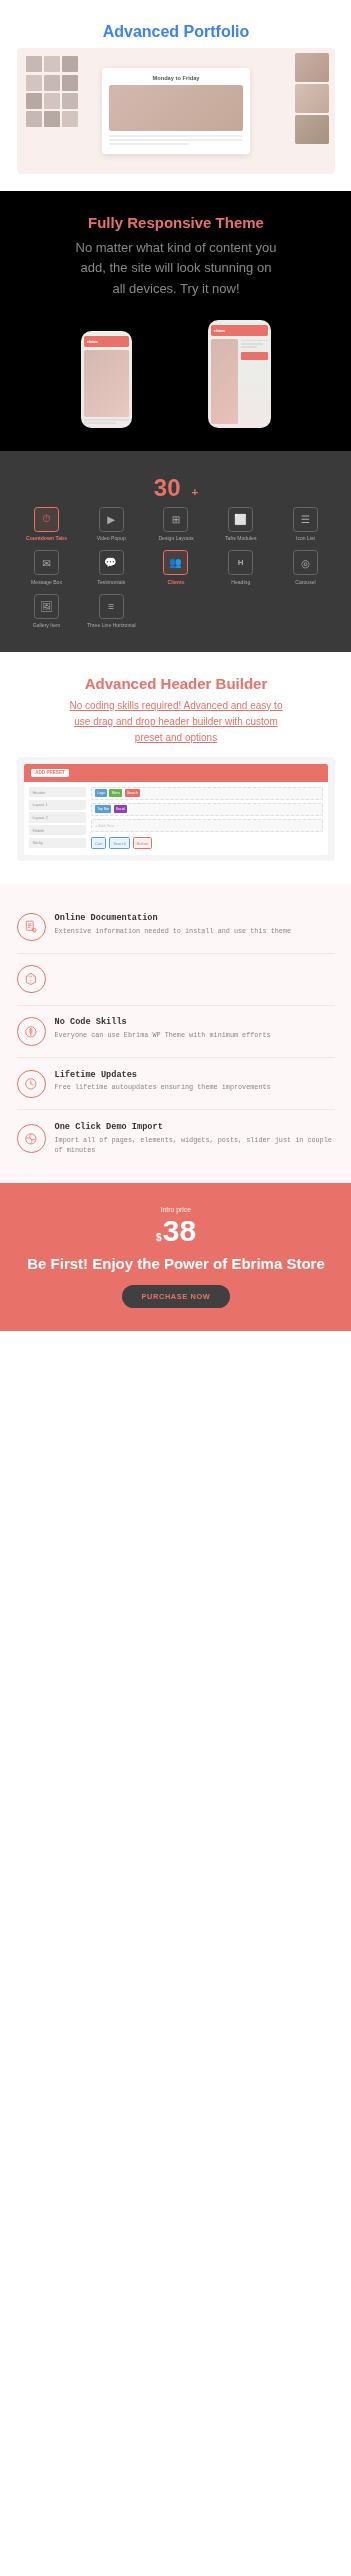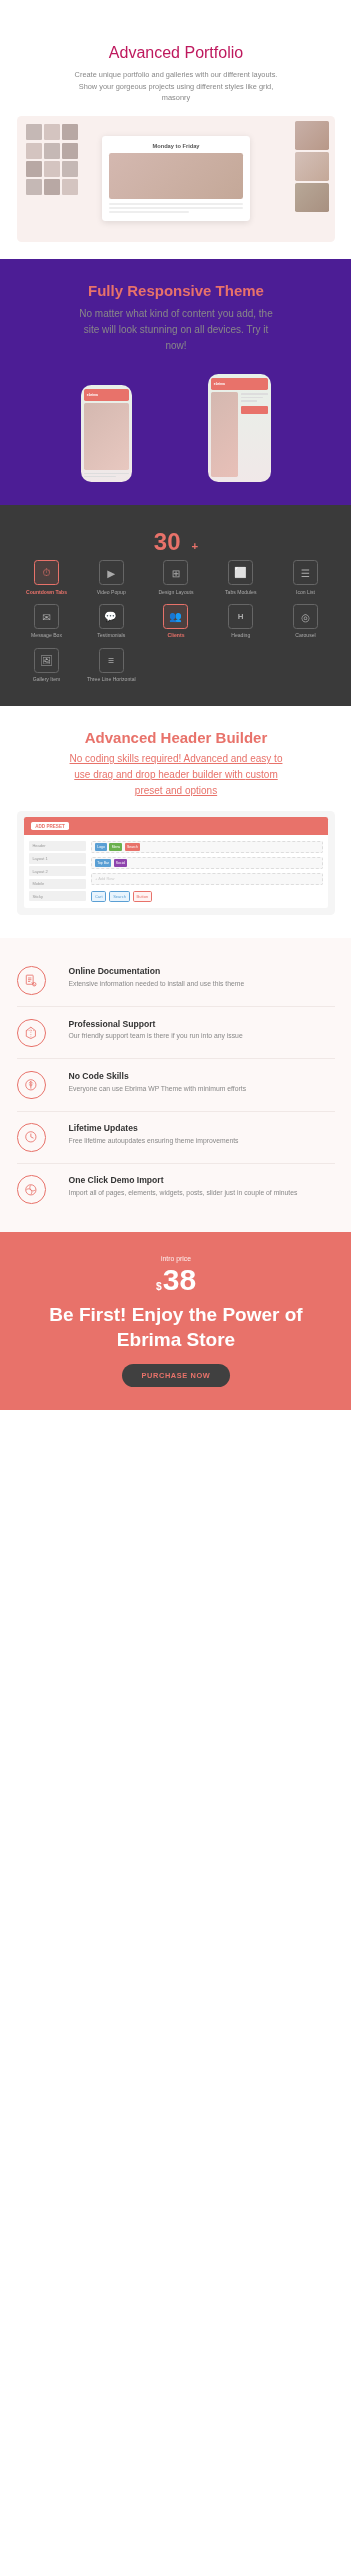--- a/index.html
+++ b/index.html
@@ -5,25 +5,24 @@
     * { box-sizing: border-box; margin: 0; padding: 0; }
     body { font-family: 'Arial', sans-serif; width: 352px; background: #fff; overflow-x: hidden; }
 
     
     .section-portfolio {
       background: #fff;
       padding: 23px 17px 17px;
       text-align: center;
     }
     .section-portfolio h2 {
-      color: #be185d;
+      color: #3b82f6;
       font-size: 16px;
-      font-weight: 400;
+      font-weight: 700;
       margin-bottom: 6.8px;
-      margin-top: 21px;
     }
     .section-portfolio p {
       color: #888;
       font-size: 7.4px;
       line-height: 1.6;
       max-width: 217px;
       margin: 0 auto 11.4px;
     }
     .portfolio-mockup {
       background: #f9f0ee;
@@ -95,33 +94,33 @@
       width: 34px;
       height: 28.5px;
       border-radius: 1.7px;
     }
     .side-img-1 { background: linear-gradient(135deg, #c8b0a8, #b89888); }
     .side-img-2 { background: linear-gradient(135deg, #d4c0b8, #c4a898); }
     .side-img-3 { background: linear-gradient(135deg, #b8a898, #a89080); }
 
     
     .section-responsive {
-      background: #4c1d95;
+      background: #000000;
       padding: 23px 35px;
       text-align: center;
     }
     .section-responsive h2 {
       color: #e8726a;
       font-size: 15px;
       font-weight: 700;
       margin-bottom: 6.8px;
     }
     .section-responsive p {
       color: #888;
-      font-size: 10px;
+      font-size: 13px;
       line-height: 1.6;
       max-width: 205px;
       margin: 0 auto 14.3px;
     }
     .phones-mockup {
       display: flex;
       justify-content: center;
       align-items: flex-end;
       gap: -11.4px;
       position: relative;
@@ -337,25 +336,26 @@
     .block-purple { background: #8e44ad; }
 
     
     .section-features {
       background: #fdf8f7;
       padding: 17px;
     }
     .feature-item {
       display: flex;
       align-items: flex-start;
-      gap: 23px;
+      gap: 9px;
       padding: 11.4px 0;
       border-bottom: 0.6px solid #f0e8e6;
-    }
-    .feature-item:last-child { border-bottom: none; }
+      font-family: Liberation Mono, monospace;
+    }
+    .feature-item:last-child { border-bottom: none; align-items: center; }
     .feature-icon-wrap {
       width: 28.5px;
       height: 28.5px;
       flex-shrink: 0;
       border: 1.1px solid #e8726a;
       border-radius: 50%;
       display: flex;
       align-items: center;
       justify-content: center;
       font-size: 12.6px;
@@ -397,21 +397,21 @@
       font-weight: 700;
     }
     .cta-amount {
       color: #fff;
       font-size: 30px;
       font-weight: 900;
       line-height: 1;
     }
     .cta-title {
       color: #fff;
-      font-size: 19px;
+      font-size: 15px;
       font-weight: 700;
       line-height: 1.3;
       margin-bottom: 11.4px;
     }
     .cta-btn {
       background: #404040;
       color: #e8726a;
       font-size: 7.4px;
       font-weight: 700;
       padding: 6.8px 20px;
@@ -420,21 +420,20 @@
       cursor: pointer;
       letter-spacing: 0.6px;
       text-transform: uppercase;
     }
   </style>
 </head>
 <body>
 
 <section class="section-portfolio">
   <h2>Advanced Portfolio</h2>
-  <p>Create unique portfolio and galleries with our different layouts. Show your gorgeous projects using different styles like grid, masonry</p>
   <div class="portfolio-mockup">
 
     <div class="portfolio-grid-left">
       <div class="cell img"></div>
       <div class="cell img2"></div>
       <div class="cell img3"></div>
       <div class="cell img2"></div>
       <div class="cell img"></div>
       <div class="cell img3"></div>
       <div class="cell img3"></div>
@@ -628,24 +627,20 @@
   </div>
 
   <div class="feature-item">
     <div class="feature-icon-wrap">
       <svg width="13.7" height="13.7" viewBox="0 0 24 24" fill="none" xmlns="http://www.w3.org/2000/svg">
         <path d="M12 2 L20 8 L20 18 L12 22 L4 18 L4 8 Z" stroke="#e8726a" stroke-width="1.5" fill="none"></path>
         <line x1="12" y1="2" x2="12" y2="22" stroke="#e8726a" stroke-width="1" stroke-dasharray="2,2"></line>
         <line x1="4" y1="8" x2="20" y2="8" stroke="#e8726a" stroke-width="1" stroke-dasharray="2,2"></line>
       </svg>
     </div>
-    <div class="feature-text">
-      <h4>Professional Support</h4>
-      <p>Our friendly support team is there if you run into any issue</p>
-    </div>
   </div>
 
   <div class="feature-item">
     <div class="feature-icon-wrap">
       <svg width="13.7" height="13.7" viewBox="0 0 24 24" fill="none" xmlns="http://www.w3.org/2000/svg">
         <circle cx="12" cy="12" r="9" stroke="#e8726a" stroke-width="1.5" fill="none"></circle>
         <path d="M9 9 L12 6 L12 18 M15 9 L12 6" stroke="#e8726a" stroke-width="1.5" stroke-linecap="round" stroke-linejoin="round"></path>
         <circle cx="12" cy="12" r="2" stroke="#e8726a" stroke-width="1.2" fill="none"></circle>
       </svg>
     </div>

